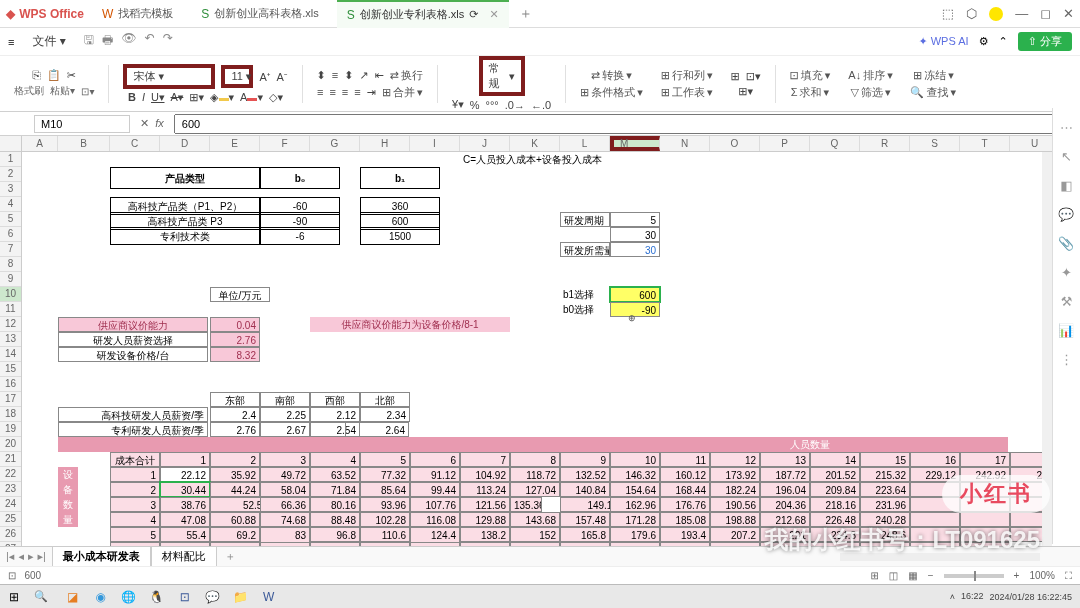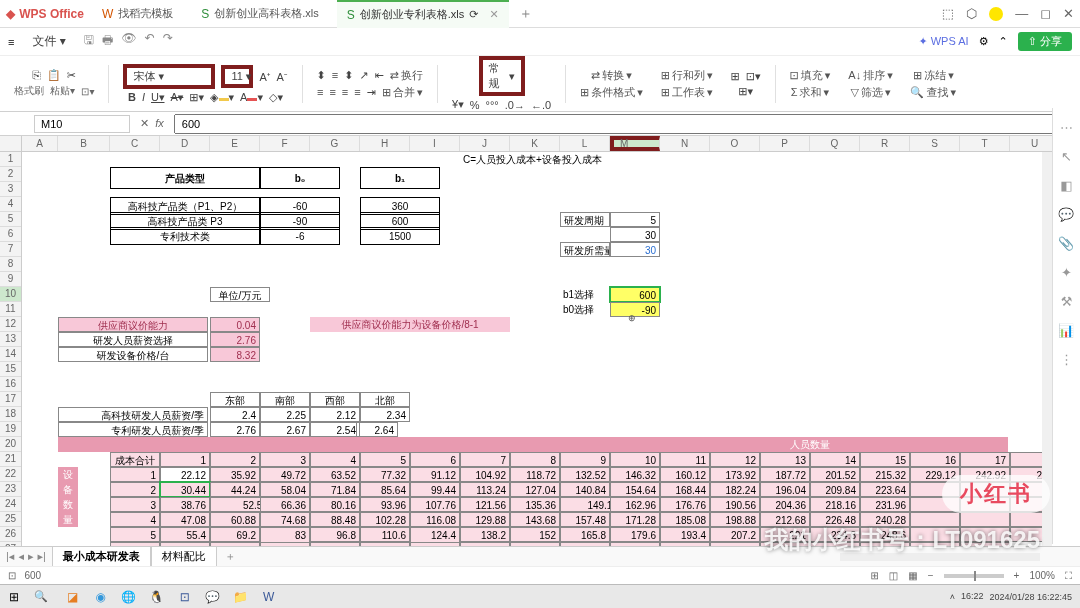--- a/index.html
+++ b/index.html
@@ -349,21 +349,21 @@
       <div class="cell bord center " style="left: 338px; top: 240px; width: 50px; height: 15px; line-height: 13px;">北部</div>
       <div class="cell bord right " style="left: 36px; top: 255px; width: 150px; height: 15px; line-height: 13px;">高科技研发人员薪资/季</div>
       <div class="cell bord right " style="left: 188px; top: 255px; width: 50px; height: 15px; line-height: 13px;">2.4</div>
       <div class="cell bord right " style="left: 238px; top: 255px; width: 50px; height: 15px; line-height: 13px;">2.25</div>
       <div class="cell bord right " style="left: 288px; top: 255px; width: 50px; height: 15px; line-height: 13px;">2.12</div>
       <div class="cell bord right " style="left: 338px; top: 255px; width: 50px; height: 15px; line-height: 13px;">2.34</div>
       <div class="cell bord right " style="left: 36px; top: 270px; width: 150px; height: 15px; line-height: 13px;">专利研发人员薪资/季</div>
       <div class="cell bord right " style="left: 188px; top: 270px; width: 50px; height: 15px; line-height: 13px;">2.76</div>
       <div class="cell bord right " style="left: 238px; top: 270px; width: 50px; height: 15px; line-height: 13px;">2.67</div>
       <div class="cell bord right " style="left: 288px; top: 270px; width: 50px; height: 15px; line-height: 13px;">2.54</div>
-      <div class="cell bord right " style="left: 334px; top: 270px; width: 42px; height: 15px; line-height: 13px;">2.64</div>
+      <div class="cell bord right " style="left: 323px; top: 270px; width: 64px; height: 15px; line-height: 13px;">2.64</div>
       <div class="cell pink-head " style="left: 36px; top: 285px; width: 950px; height: 15px; line-height: 13px;"></div>
       <div class="cell pink-head center " style="left: 738px; top: 285px; width: 100px; height: 15px; line-height: 13px;">人员数量</div>
       <div class="cell bord pink-light center " style="left: 88px; top: 300px; width: 50px; height: 15px; line-height: 13px;">成本合计</div>
       <div class="cell bord pink-light right " style="left: 138px; top: 300px; width: 50px; height: 15px; line-height: 13px;">1</div>
       <div class="cell bord pink-light right " style="left: 188px; top: 300px; width: 50px; height: 15px; line-height: 13px;">2</div>
       <div class="cell bord pink-light right " style="left: 238px; top: 300px; width: 50px; height: 15px; line-height: 13px;">3</div>
       <div class="cell bord pink-light right " style="left: 288px; top: 300px; width: 50px; height: 15px; line-height: 13px;">4</div>
       <div class="cell bord pink-light right " style="left: 338px; top: 300px; width: 50px; height: 15px; line-height: 13px;">5</div>
       <div class="cell bord pink-light right " style="left: 388px; top: 300px; width: 50px; height: 15px; line-height: 13px;">6</div>
       <div class="cell bord pink-light right " style="left: 438px; top: 300px; width: 50px; height: 15px; line-height: 13px;">7</div>
@@ -424,21 +424,21 @@
       <div class="cell bord right pink-light " style="left: 888px; top: 330px; width: 50px; height: 15px; line-height: 13px;"></div>
       <div class="cell bord right pink-light " style="left: 938px; top: 330px; width: 50px; height: 15px; line-height: 13px;"></div>
       <div class="cell bord right pink-light " style="left: 988px; top: 330px; width: 50px; height: 15px; line-height: 13px;"></div>
       <div class="cell bord right pink-light " style="left: 138px; top: 345px; width: 50px; height: 15px; line-height: 13px;">38.76</div>
       <div class="cell bord right pink-light " style="left: 188px; top: 345px; width: 62px; height: 15px; line-height: 13px;">52.56</div>
       <div class="cell bord right pink-light " style="left: 238px; top: 345px; width: 50px; height: 15px; line-height: 13px;">66.36</div>
       <div class="cell bord right pink-light " style="left: 288px; top: 345px; width: 50px; height: 15px; line-height: 13px;">80.16</div>
       <div class="cell bord right pink-light " style="left: 338px; top: 345px; width: 50px; height: 15px; line-height: 13px;">93.96</div>
       <div class="cell bord right pink-light " style="left: 388px; top: 345px; width: 50px; height: 15px; line-height: 13px;">107.76</div>
       <div class="cell bord right pink-light " style="left: 438px; top: 345px; width: 50px; height: 15px; line-height: 13px;">121.56</div>
-      <div class="cell bord right pink-light " style="left: 488px; top: 345px; width: 50px; height: 15px; line-height: 13px;">135.36</div>
+      <div class="cell bord right pink-light " style="left: 488px; top: 345px; width: 32px; height: 15px; line-height: 13px;">135.36</div>
       <div class="cell bord right pink-light " style="left: 538px; top: 345px; width: 62px; height: 15px; line-height: 13px;">149.16</div>
       <div class="cell bord right pink-light " style="left: 588px; top: 345px; width: 50px; height: 15px; line-height: 13px;">162.96</div>
       <div class="cell bord right pink-light " style="left: 638px; top: 345px; width: 50px; height: 15px; line-height: 13px;">176.76</div>
       <div class="cell bord right pink-light " style="left: 688px; top: 345px; width: 50px; height: 15px; line-height: 13px;">190.56</div>
       <div class="cell bord right pink-light " style="left: 738px; top: 345px; width: 50px; height: 15px; line-height: 13px;">204.36</div>
       <div class="cell bord right pink-light " style="left: 788px; top: 345px; width: 50px; height: 15px; line-height: 13px;">218.16</div>
       <div class="cell bord right pink-light " style="left: 838px; top: 345px; width: 50px; height: 15px; line-height: 13px;">231.96</div>
       <div class="cell bord right pink-light " style="left: 888px; top: 345px; width: 50px; height: 15px; line-height: 13px;"></div>
       <div class="cell bord right pink-light " style="left: 938px; top: 345px; width: 50px; height: 15px; line-height: 13px;"></div>
       <div class="cell bord right pink-light " style="left: 988px; top: 345px; width: 50px; height: 15px; line-height: 13px;"></div>

